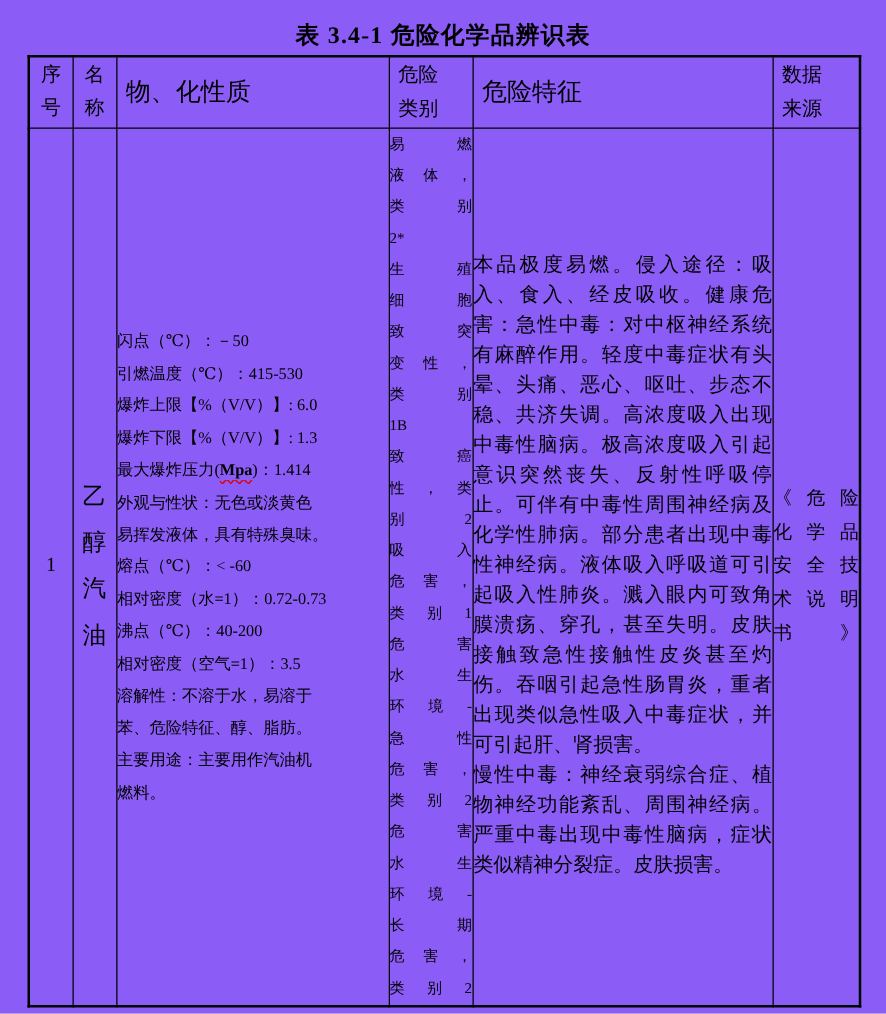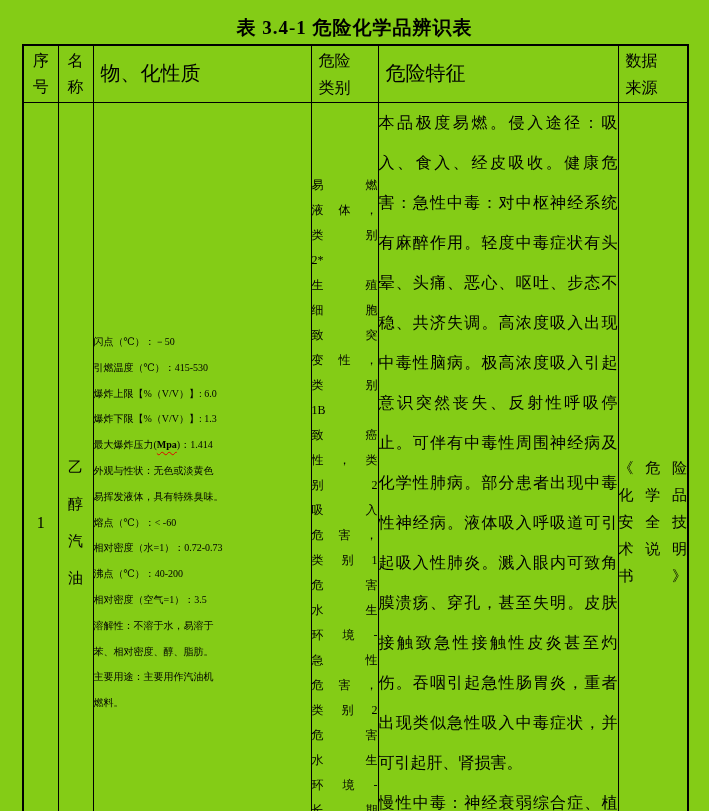--- a/index.html
+++ b/index.html
@@ -1,18 +1,18 @@
 <!DOCTYPE html>
 <html><head>
 <meta charset="utf-8">
 <style>
   html,body{margin:0;padding:0;background:#ffffff;}
   .page{
     width:709px;height:811px;position:relative;box-sizing:border-box;
-    background:#84cc16;color:#000;
+    background:#8b5cf6;color:#000;
     font-family:"Liberation Serif","DejaVu Serif",serif;
   }
   .doc-title{
     text-align:center;font-weight:bold;font-size:19px;
     padding-top:15px;height:29px;letter-spacing:1px;
   }
   table.id-table{
     border-collapse:collapse;table-layout:fixed;
     margin-left:22px;width:665px;border:2px solid #000;
   }
@@ -21,35 +21,35 @@
     font-weight:normal;color:#000;
   }
   tr.header-row{height:57px;}
   tr.body-row{height:703px;}
   th{font-size:16px;}
   .w1{width:1em;margin:0 auto;word-break:break-all;line-height:26px;text-align:center;}
   .w2{width:2em;word-break:break-all;line-height:27px;text-align:right;}
   .hpad{padding-left:7px;}
   .hone{padding-left:7px;font-size:20px;text-align:left;}
   .cell-no{text-align:center;font-size:16px;}
-  .name-vert{width:1em;margin:0 auto;word-break:break-all;line-height:37px;font-size:15px;text-align:center;}
-  .cell-props{padding:0 7px;font-size:10px;}
+  .name-vert{width:1em;margin:0 auto;word-break:break-all;line-height:37px;font-size:19px;text-align:center;}
+  .cell-props{padding:0 7px;font-size:13px;}
   .cell-props .line{line-height:25.8px;text-align:left;white-space:nowrap;}
   .wavy{
     text-decoration:underline;
     text-decoration-style:wavy;
     text-decoration-color:#e00000;
     text-decoration-thickness:1px;
     text-underline-offset:3px;
     font-weight:bold;
   }
   .cell-cat{padding:2px 6px 0 6px;font-size:12px;}
   .cell-cat .line{line-height:25px;text-align:justify;text-align-last:justify;}
   .cell-feat{padding:0 8px;font-size:16px;}
-  .cell-feat .para{line-height:40px;text-align:justify;text-align-last:left;}
+  .cell-feat .para{line-height:24px;text-align:justify;text-align-last:left;}
   .cell-src{padding:0 6px;font-size:15px;border-radius:14px;}
   .cell-src .line{line-height:27px;text-align:justify;text-align-last:justify;}
 </style>
 </head>
 <body>
 
 <div class="page">
 
   <div class="doc-title">表 3.4-1  危险化学品辨识表</div>
 
@@ -101,21 +101,21 @@
             </div>
         <div class="line"><span>最大爆炸压力(</span><span class="wavy">Mpa</span><span>)：1.414</span></div>
         <div>
               <div class="line">外观与性状：无色或淡黄色</div>
               <div class="line">易挥发液体，具有特殊臭味。</div>
               <div class="line">熔点（℃）：&lt; -60</div>
               <div class="line">相对密度（水=1）：0.72-0.73</div>
               <div class="line">沸点（℃）：40-200</div>
               <div class="line">相对密度（空气=1）：3.5</div>
               <div class="line">溶解性：不溶于水，易溶于</div>
-              <div class="line">苯、相对密度、醇、脂肪。</div>
+              <div class="line">苯、危险特征、醇、脂肪。</div>
               <div class="line">主要用途：主要用作汽油机</div>
               <div class="line">燃料。</div>
             </div>
       </td>
 
       <td class="cell-cat">
             <div class="line">易燃</div>
             <div class="line">液体，</div>
             <div class="line">类别</div>
             <div class="line">2*</div>

